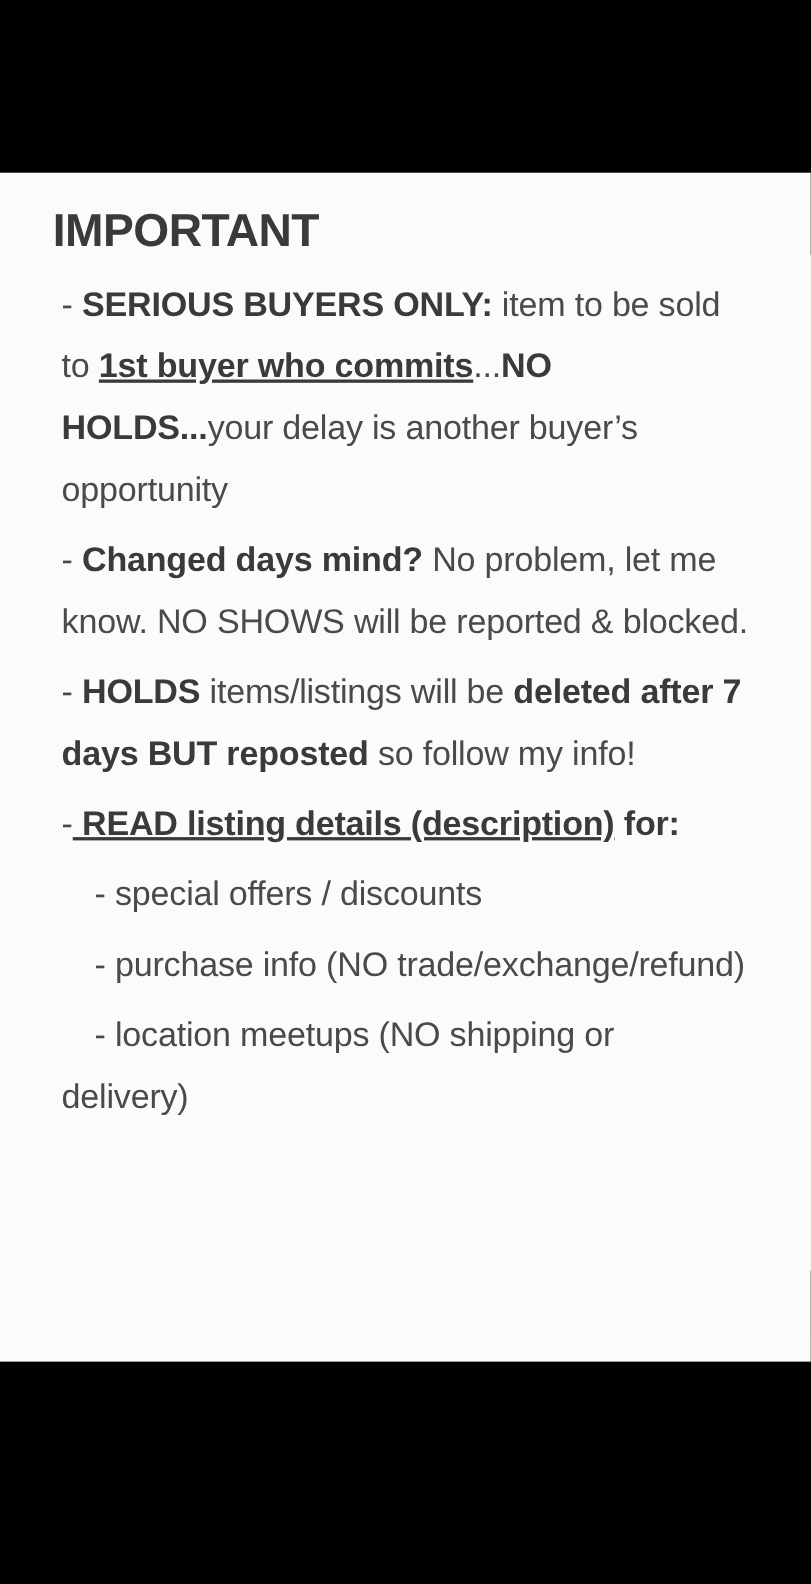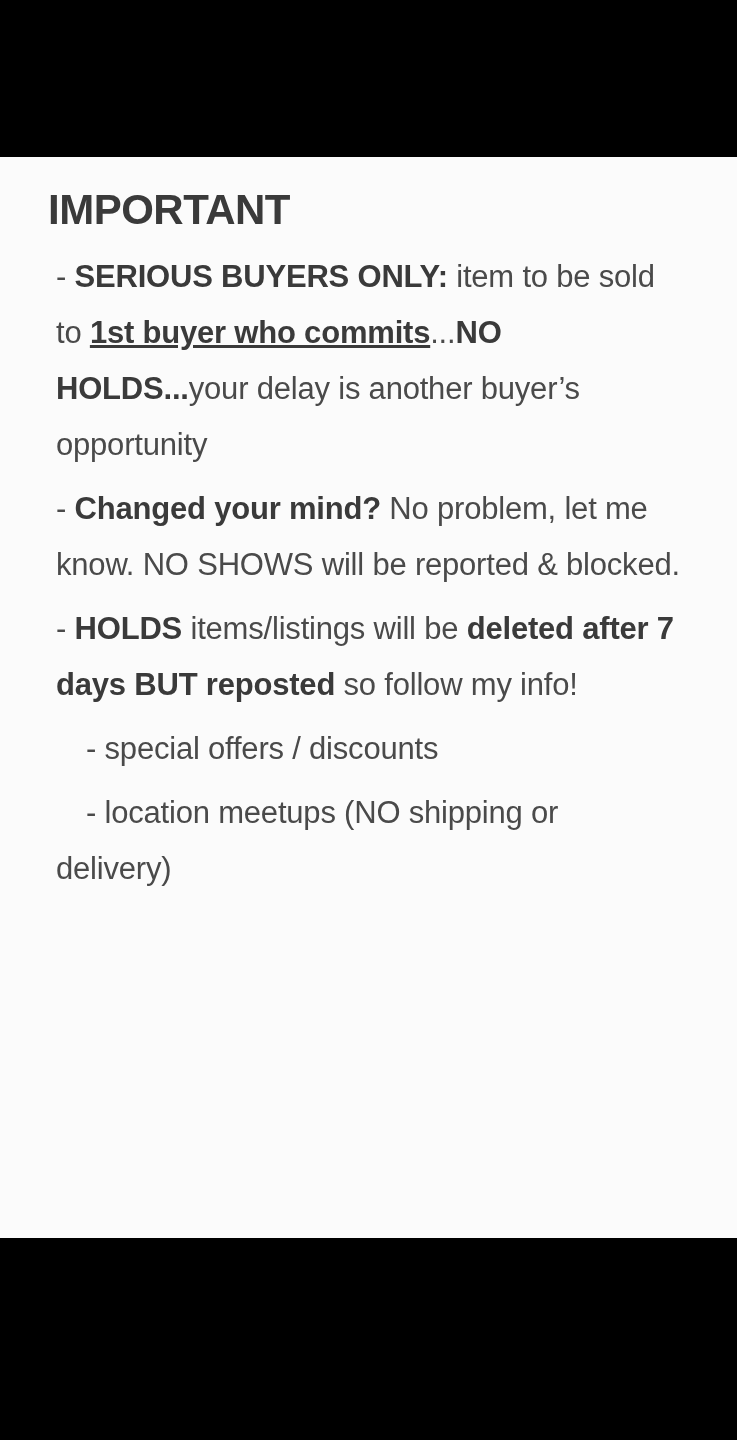--- a/index.html
+++ b/index.html
@@ -82,27 +82,29 @@
   <div class="bar-top"></div>
 
   <div class="card">
 
     <h1 class="title">IMPORTANT</h1>
 
     <div class="body-text">
 
       <p><span>-  </span><span class="b">SERIOUS BUYERS ONLY:</span><span> item to be sold to </span><span class="b u">1st buyer who commits</span><span>...</span><span class="b">NO HOLDS...</span><span>your delay is another buyer’s opportunity</span></p>
 
-      <p><span>- </span><span class="b">Changed your mind?</span><span> No problem, let me know. NO SHOWS will be reported &amp; blocked.</span></p>
+      <p><span>- </span><span class="b">Changed days mind?</span><span> No problem, let me know. NO SHOWS will be reported &amp; blocked.</span></p>
 
       <p><span>- </span><span class="b">HOLDS</span><span> items/listings will be </span><span class="b">deleted after 7 days BUT reposted</span><span> so follow my info!</span></p>
 
+      <p><span>-</span><span class="b u"> READ listing details (description)</span><span class="b"> for:</span></p>
 
       <p><span class="indent"></span><span>- special offers / discounts</span></p>
 
+      <p><span class="indent"></span><span>- purchase info (NO trade/exchange/refund)</span></p>
 
       <p><span class="indent"></span><span>- location meetups (NO shipping or delivery)</span></p>
 
     </div>
   </div>
 
   <div class="bar-bottom"></div>
 
 </div>
 

